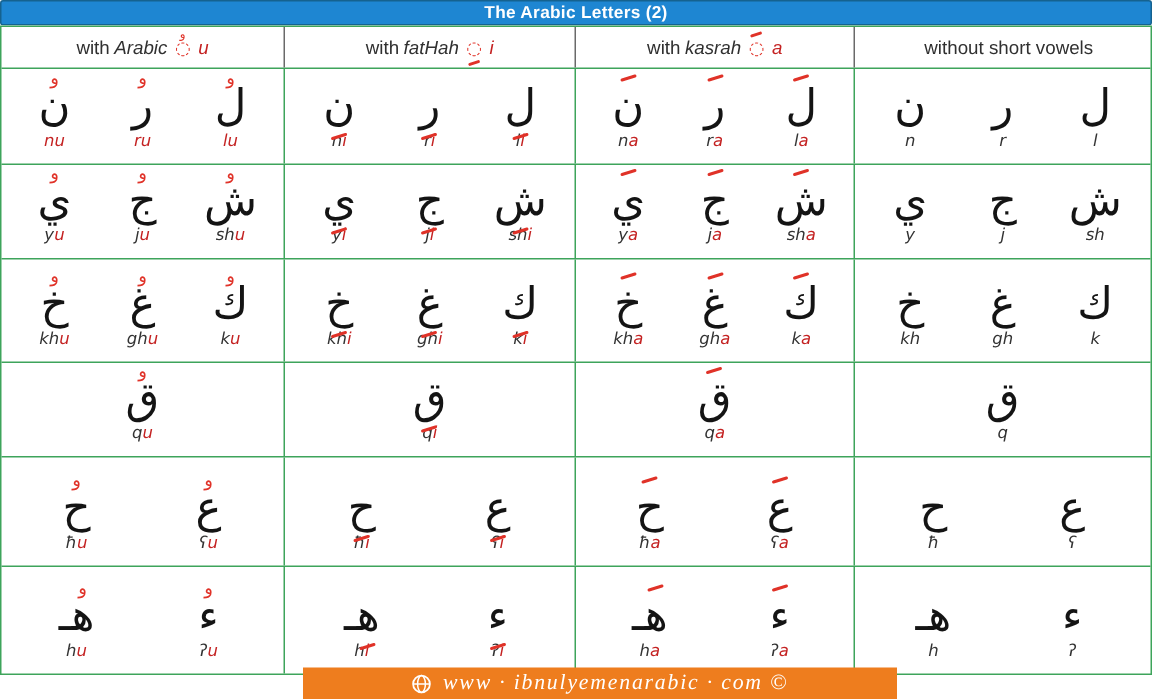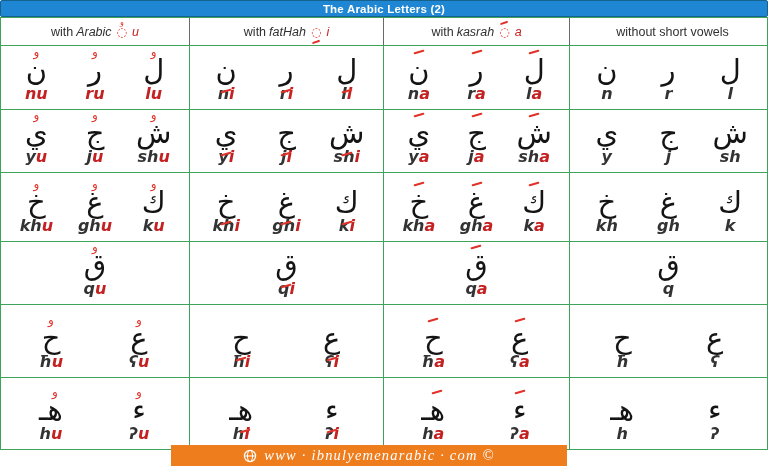--- a/index.html
+++ b/index.html
@@ -41,27 +41,27 @@
 
   .lu{flex:1;display:flex;flex-direction:column;align-items:center;gap:3px;}
   .glyph{position:relative;display:inline-block;font-family:"DejaVu Sans",sans-serif;
          font-size:29px;line-height:30px;color:#141414;}
   .m-u{position:absolute;top:-9px;left:50%;transform:translateX(-50%);
        color:#E03228;font-size:12px;line-height:1;font-family:"DejaVu Sans",sans-serif;}
   .m-a{position:absolute;top:-4px;left:50%;width:11px;height:2px;background:#E03228;
        transform:translateX(-50%) rotate(-17deg);border-radius:1px;}
   .m-i{position:absolute;bottom:-7px;left:50%;width:11px;height:2px;background:#E03228;
        transform:translateX(-50%) rotate(-17deg);border-radius:1px;}
-  .tr{font-size:16px;font-style:italic;font-family:"DejaVu Sans",sans-serif;line-height:12px;font-weight:bold;}
+  .tr{font-size:11px;font-style:italic;font-family:"DejaVu Sans",sans-serif;line-height:12px;}
   .tr .dark{color:#333;}
   .tr .red{color:#C42222;}
 
   
   .footer-bar{
-    position:absolute;left:171px;bottom:0;width:396px;height:21px;background:#EE7D1E;
+    position:absolute;left:202px;bottom:0;width:396px;height:21px;background:#EE7D1E;
     display:flex;align-items:center;justify-content:center;gap:7px;
     color:#fff;font-family:"Liberation Serif",serif;font-style:italic;
     font-size:14.5px;letter-spacing:1.2px;
   }
   .globe{display:inline-flex;}
 </style>
 </head>
 <body>
 
 <div class="page">

